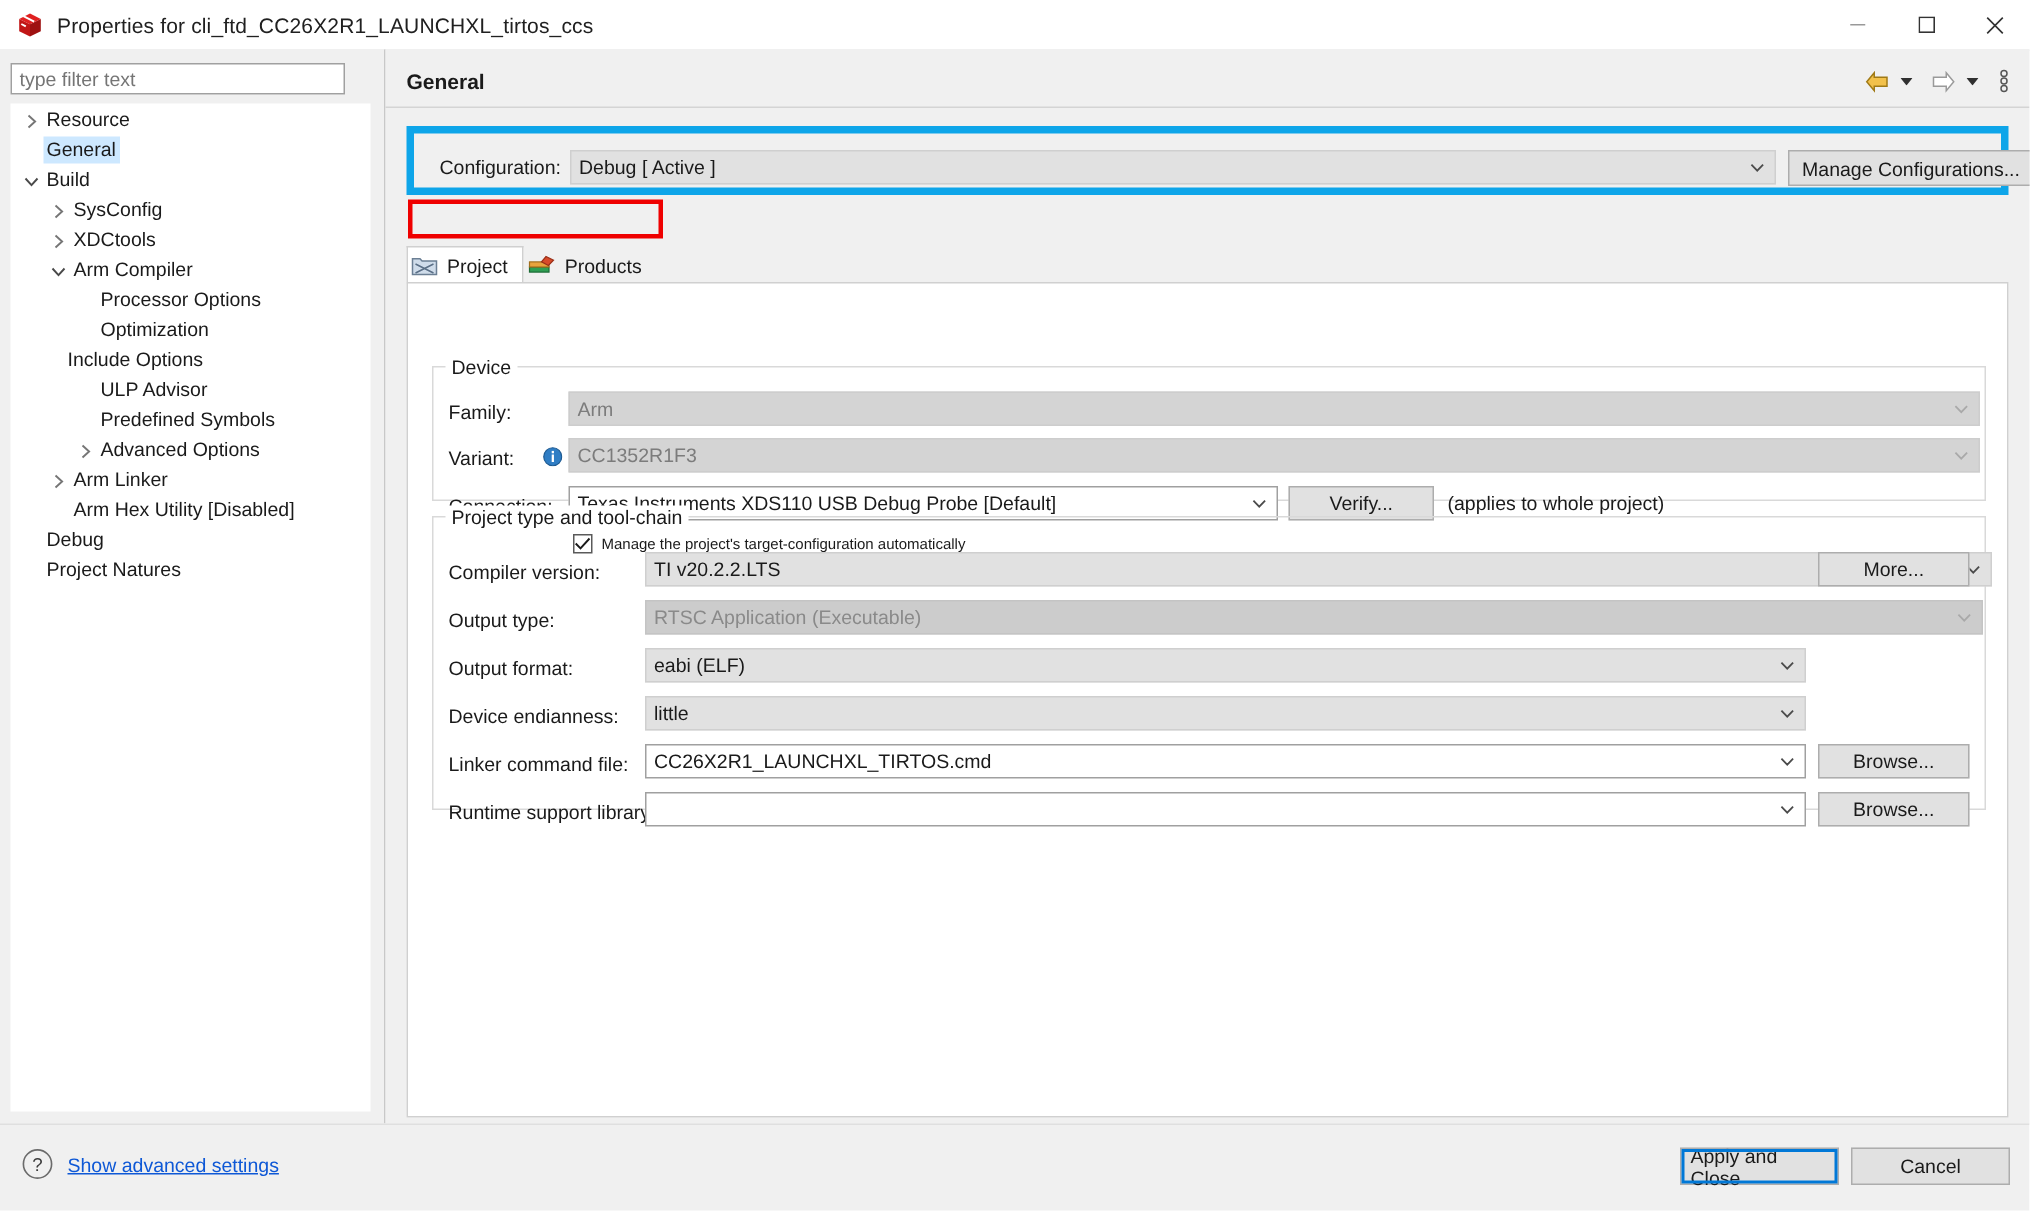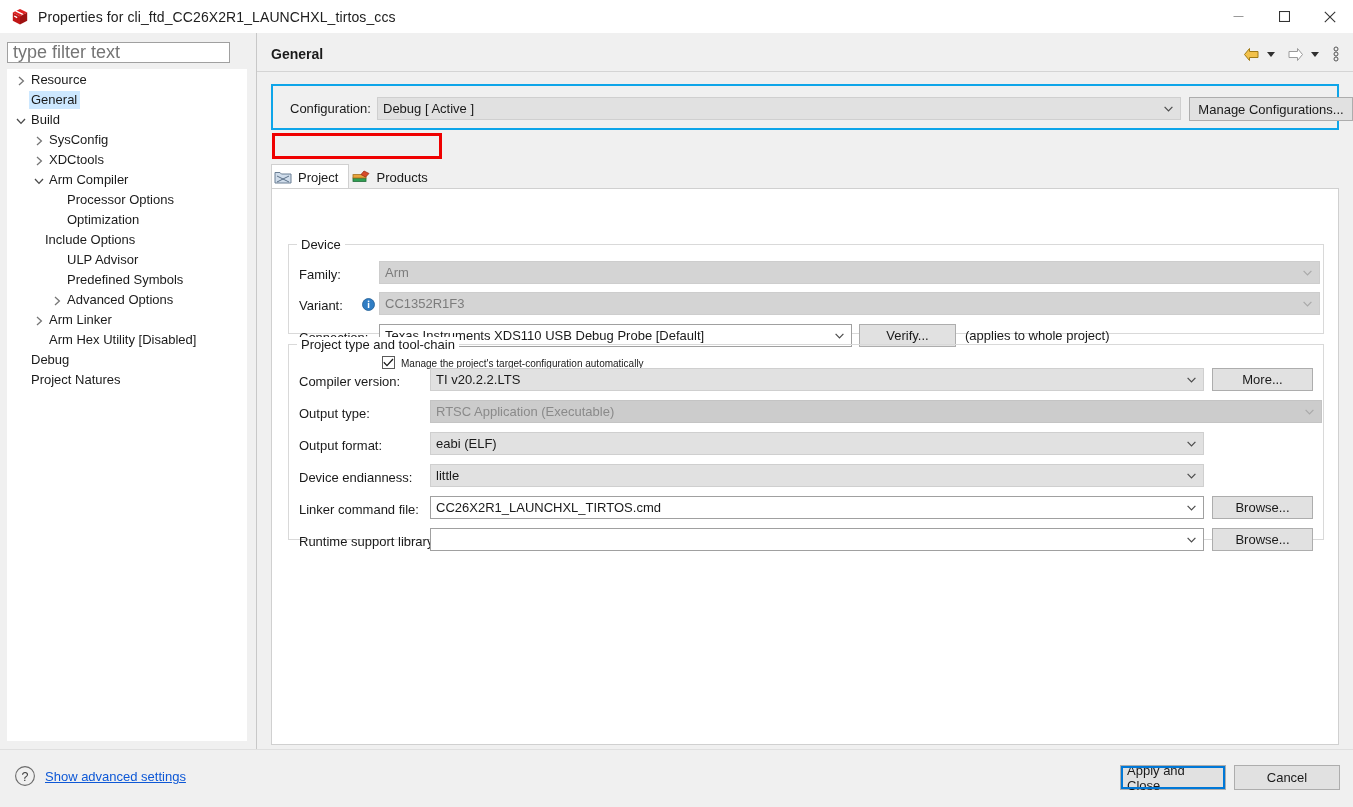--- a/index.html
+++ b/index.html
@@ -68,21 +68,21 @@
     background: #f0f0f0;
   }
   .filter-input {
     position: absolute;
     left: 7px; top: 9px;
     width: 223px;
     height: 21px;
     border: 1px solid #a0a0a0;
     background: #ffffff;
     font-family: "Liberation Sans", sans-serif;
-    font-size: 18px;
+    font-size: 13px;
     color: #6d6d6d;
     padding: 0 5px;
     box-sizing: border-box;
     outline: none;
   }
   .tree {
     position: absolute;
     left: 7px; top: 36px;
     width: 240px;
     height: 672px;
@@ -160,21 +160,21 @@
     width: 1096px; height: 1px;
     background: #d4d4d4;
   }
 
   
   .config-box {
     position: absolute;
     left: 14px; top: 51px;
     width: 1068px;
     height: 46px;
-    border: 2px solid #0ea5e9;
+    border: 5px solid #0ea5e9;
     background: #f0f0f0;
     box-sizing: border-box;
   }
   .config-label {
     position: absolute;
     left: 17px; top: 15px;
     font-size: 13px;
   }
   .config-combo {
     position: absolute;
@@ -627,21 +627,21 @@
       </div>
 
       <div class="group group-toolchain">
         <span class="group-label">Project type and tool-chain</span>
       </div>
 
       <div id="toolchain-rows">
           <div class="frow" style="left: 27px; top: 181px;">
             <span class="flabel">Compiler version:</span>
           </div>
-          <div class="combo" style="position: absolute; left: 158px; top: 179px; width: 774px;">
+          <div class="combo" style="position: absolute; left: 158px; top: 179px; width: 898px;">
             <span class="val">TI v20.2.2.LTS</span>
             <svg class="arrow" width="9" height="6" viewBox="0 0 9 6">
               <path d="M0.6 0.8 L4.5 4.8 L8.4 0.8" stroke="#4b4b4b" stroke-width="1.2" fill="none"></path>
             </svg>
           </div>
           <div class="btn" style="position: absolute; left: 940px; top: 179px; width: 101px; height: 23px;">More...</div>
           <div class="frow" style="left: 27px; top: 213px;">
             <span class="flabel">Output type:</span>
           </div>
           <div class="combo disabled" style="position: absolute; left: 158px; top: 211px; width: 892px;">

